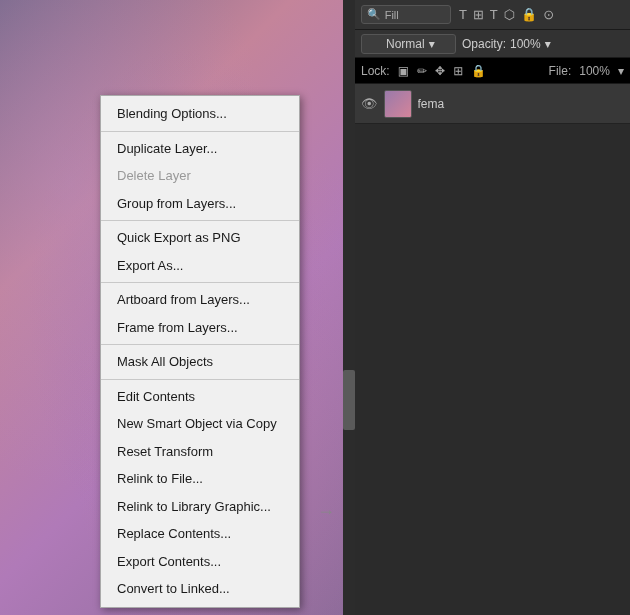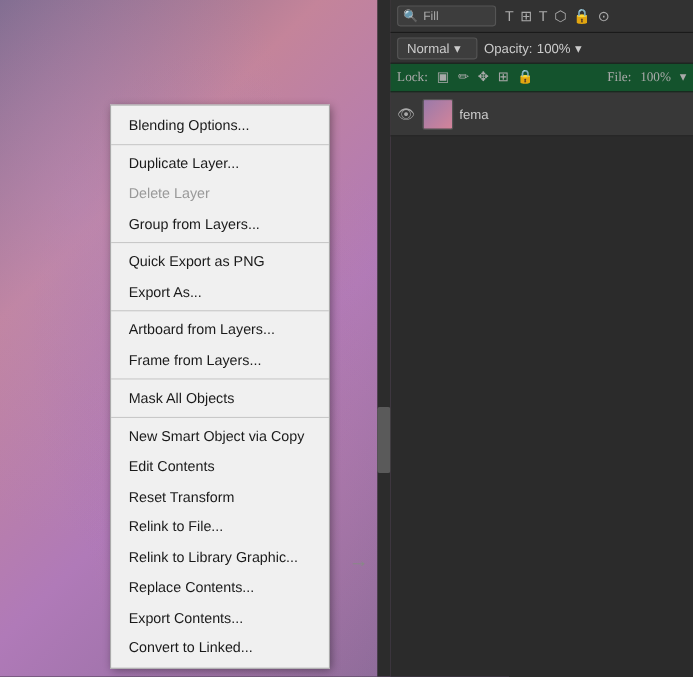--- a/index.html
+++ b/index.html
@@ -117,47 +117,46 @@
       align-items: center;
       padding: 0 6px;
       gap: 6px;
       border-bottom: 1px solid #1a1a1a;
     }
 
     .blend-dropdown {
       background: #3d3d3d;
       border: 1px solid #555;
       border-radius: 3px;
-      padding: 2px 8px;
+      padding: 2px 24px;
       color: #ccc;
       font-size: 12px;
       display: flex;
       align-items: center;
       gap: 4px;
       cursor: pointer;
-      width: 73px;
+      width: 95px;
     }
 
     .opacity-row {
       display: flex;
       align-items: flex-end;
       gap: 4px;
       color: #ccc;
       font-size: 12px;
     }
 
     .lock-bar {
       height: 26px;
-      background: #14532d;
+      background: #000000;
       display: flex;
       align-items: center;
       padding: 0 6px;
       gap: 8px;
       border-bottom: 1px solid #1a1a1a;
-      font-family: Liberation Serif, serif;
     }
     .lock-bar span { color: #aaa; font-size: 12px; }
     .lock-label { color: #ccc; font-size: 12px; }
     .fill-label { color: #ccc; font-size: 12px; margin-left: auto; }
 
     
     .layer-row {
       height: 40px;
       background: #383838;
       display: flex;
@@ -253,22 +252,22 @@
           <div class="menu-item">Group from Layers...</div>
           <div class="menu-separator"></div>
           <div class="menu-item">Quick Export as PNG</div>
           <div class="menu-item">Export As...</div>
           <div class="menu-separator"></div>
           <div class="menu-item">Artboard from Layers...</div>
           <div class="menu-item">Frame from Layers...</div>
           <div class="menu-separator"></div>
           <div class="menu-item">Mask All Objects</div>
           <div class="menu-separator"></div>
+          <div class="menu-item">Edit Contents</div>
           <div class="menu-item">New Smart Object via Copy</div>
-          <div class="menu-item">Edit Contents</div>
           <div class="menu-item">Reset Transform</div>
           <div class="menu-item">Relink to File...</div>
           <div class="menu-item">Relink to Library Graphic...</div>
           <div class="menu-item">Replace Contents...</div>
           <div class="menu-item">Export Contents...</div>
           <div class="menu-item">Convert to Linked...</div>
         </div>
     </div>
   </div>
 

